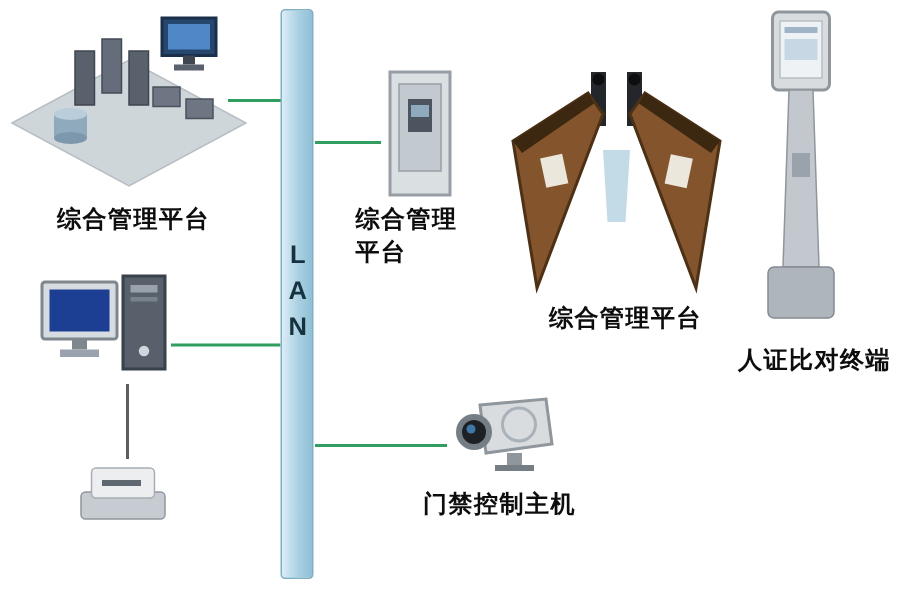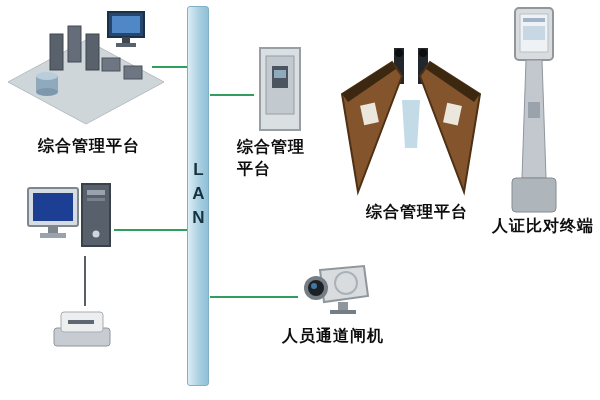--- a/index.html
+++ b/index.html
@@ -124,28 +124,28 @@
     <svg width="56" height="216" viewBox="0 0 56 216">
       <rect x="9" y="2" width="38" height="52" rx="4" fill="#d8dcdf" stroke="#8f969c" stroke-width="2"></rect>
       <rect x="14" y="8" width="28" height="38" fill="#eef2f5" stroke="#b9bfc5"></rect>
       <rect x="17" y="12" width="22" height="4" fill="#9fb4c6"></rect>
       <rect x="17" y="20" width="22" height="14" fill="#c7d8e4"></rect>
       <polygon points="20,54 36,54 40,172 16,172" fill="#c2c8cd" stroke="#8f969c"></polygon>
       <rect x="22" y="96" width="12" height="16" fill="#9aa3ab"></rect>
       <rect x="6" y="172" width="44" height="34" rx="4" fill="#aeb5bb" stroke="#848b92"></rect>
     </svg>
   </div>
-  <div class="label" style="left:492px; top:216px;">人证比对终端</div>
+  <div class="label" style="left:492px; top:230px;">人证比对终端</div>
 
   <div class="node" style="left:298px; top:260px;">
     <svg width="76" height="58" viewBox="0 0 76 58">
       <polygon points="22,10 66,6 70,36 26,42" fill="#d8dcdf" stroke="#8f969c" stroke-width="2"></polygon>
       <circle cx="48" cy="23" r="11" fill="none" stroke="#aab2b9" stroke-width="2"></circle>
       <circle cx="18" cy="28" r="12" fill="#757d85"></circle>
       <circle cx="18" cy="28" r="8" fill="#1d2125"></circle>
       <circle cx="16" cy="26" r="3" fill="#3f77a8"></circle>
       <rect x="40" y="42" width="10" height="8" fill="#8f969c"></rect>
       <rect x="32" y="50" width="26" height="4" fill="#757d85"></rect>
     </svg>
   </div>
-  <div class="label" style="left:282px; top:326px;">人员通道闸机</div>
+  <div class="label" style="left:282px; top:326px;">门禁控制主机</div>
 
 </div>
 
 </body></html>

